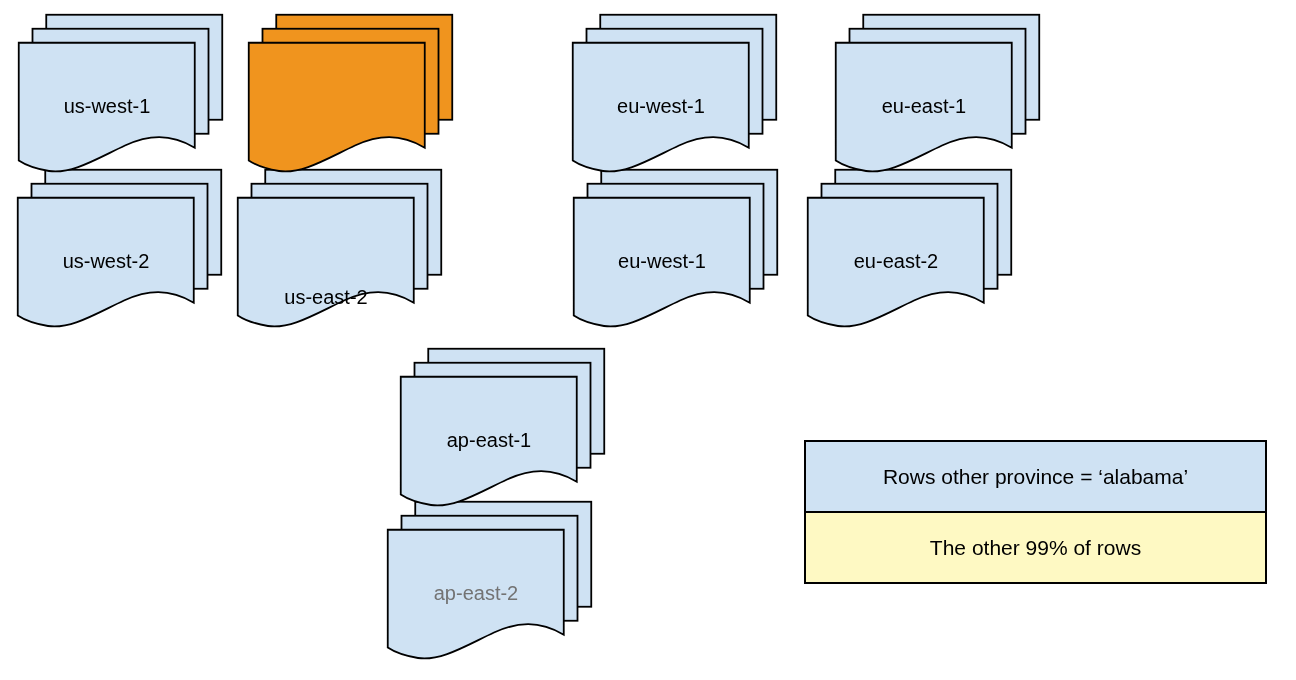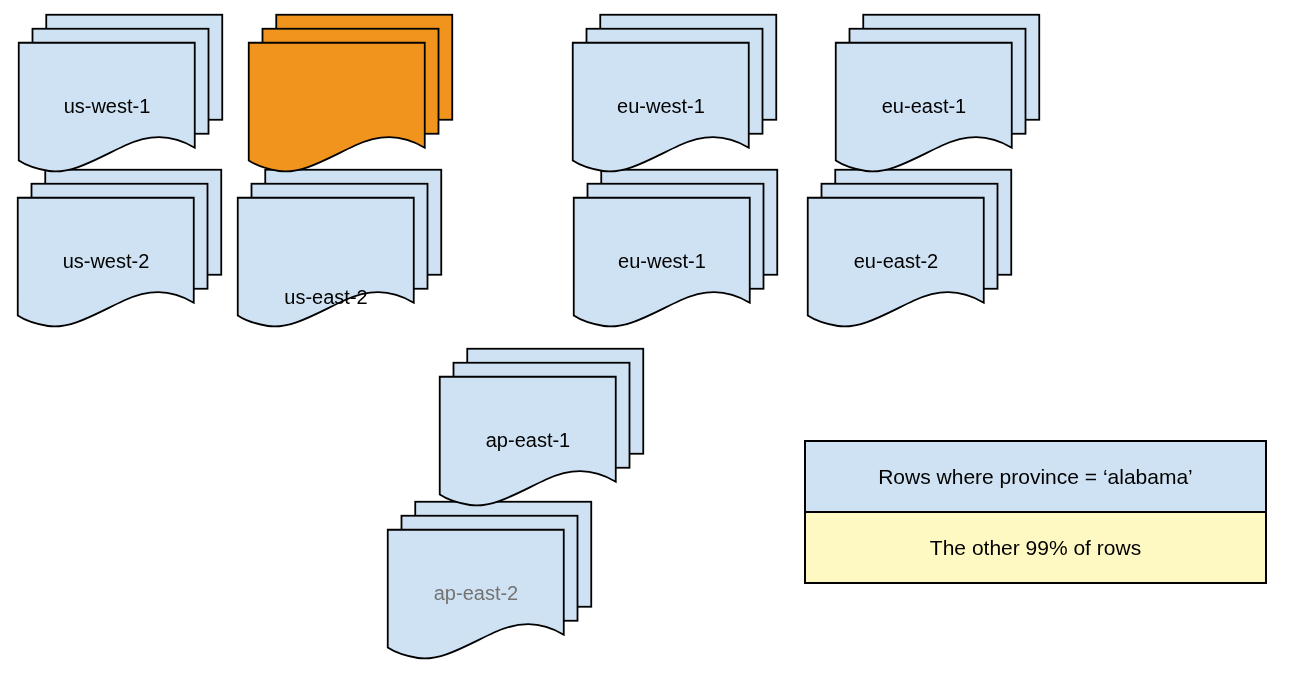--- a/index.html
+++ b/index.html
@@ -53,21 +53,21 @@
   }
   .legend-row + .legend-row { margin-top: -2px; }
 </style>
 </head>
 <body>
 
 <div class="canvas" style="background: rgb(255, 255, 255);">
 
   <div class="legend" style="left: 804px; top: 440px; width: 463px; height: 144px;">
     <div class="legend-row" style="background: rgb(207, 226, 243); border-color: rgb(0, 0, 0); color: rgb(0, 0, 0);">
-      <span>Rows where province = ‘alabama’</span>
+      <span>Rows other province = ‘alabama’</span>
     </div>
     <div class="legend-row" style="background: #fef9c3; border-color: rgb(0, 0, 0); color: rgb(0, 0, 0);">
       <span>The other 99% of rows</span>
     </div>
   </div>
 
     <div class="stack" style="left: 18px; top: 14px; z-index: 10;">
       <svg width="206" height="160" viewBox="0 0 206 160">
         <rect class="doc-back2" x="28.25" y="0.75" width="176" height="105" stroke-width="1.8" fill="#cfe2f3" stroke="#000000"></rect>
         <rect class="doc-back1" x="14.5" y="14.75" width="176" height="105" stroke-width="1.8" fill="#cfe2f3" stroke="#000000"></rect>
@@ -131,21 +131,21 @@
 
     <div class="stack" style="left: 791px; top: 169px; z-index: 3; margin-left: 16px;">
       <svg width="206" height="160" viewBox="0 0 206 160">
         <rect class="doc-back2" x="28.25" y="0.75" width="176" height="105" stroke-width="1.8" fill="#cfe2f3" stroke="#000000"></rect>
         <rect class="doc-back1" x="14.5" y="14.75" width="176" height="105" stroke-width="1.8" fill="#cfe2f3" stroke="#000000"></rect>
         <path class="doc-front" d="M0.75,28.75 H176.75 V133.75 C152,119 130,121 107,131.5 C80,144 54,160.5 31,157 C19,155 7.5,151 0.75,146.5 Z" stroke-width="1.8" fill="#cfe2f3" stroke="#000000"></path>
       </svg>
       <div class="stack-label" style="color: rgb(0, 0, 0);">eu-east-2</div>
     </div>
 
-    <div class="stack" style="left: 400px; top: 348px; z-index: 2; margin-left: 39px;">
+    <div class="stack" style="left: 400px; top: 348px; z-index: 2;">
       <svg width="206" height="160" viewBox="0 0 206 160">
         <rect class="doc-back2" x="28.25" y="0.75" width="176" height="105" stroke-width="1.8" fill="#cfe2f3" stroke="#000000"></rect>
         <rect class="doc-back1" x="14.5" y="14.75" width="176" height="105" stroke-width="1.8" fill="#cfe2f3" stroke="#000000"></rect>
         <path class="doc-front" d="M0.75,28.75 H176.75 V133.75 C152,119 130,121 107,131.5 C80,144 54,160.5 31,157 C19,155 7.5,151 0.75,146.5 Z" stroke-width="1.8" fill="#cfe2f3" stroke="#000000"></path>
       </svg>
       <div class="stack-label" style="color: rgb(0, 0, 0);">ap-east-1</div>
     </div>
 
     <div class="stack" style="left: 387px; top: 501px; z-index: 1;">
       <svg width="206" height="160" viewBox="0 0 206 160">

